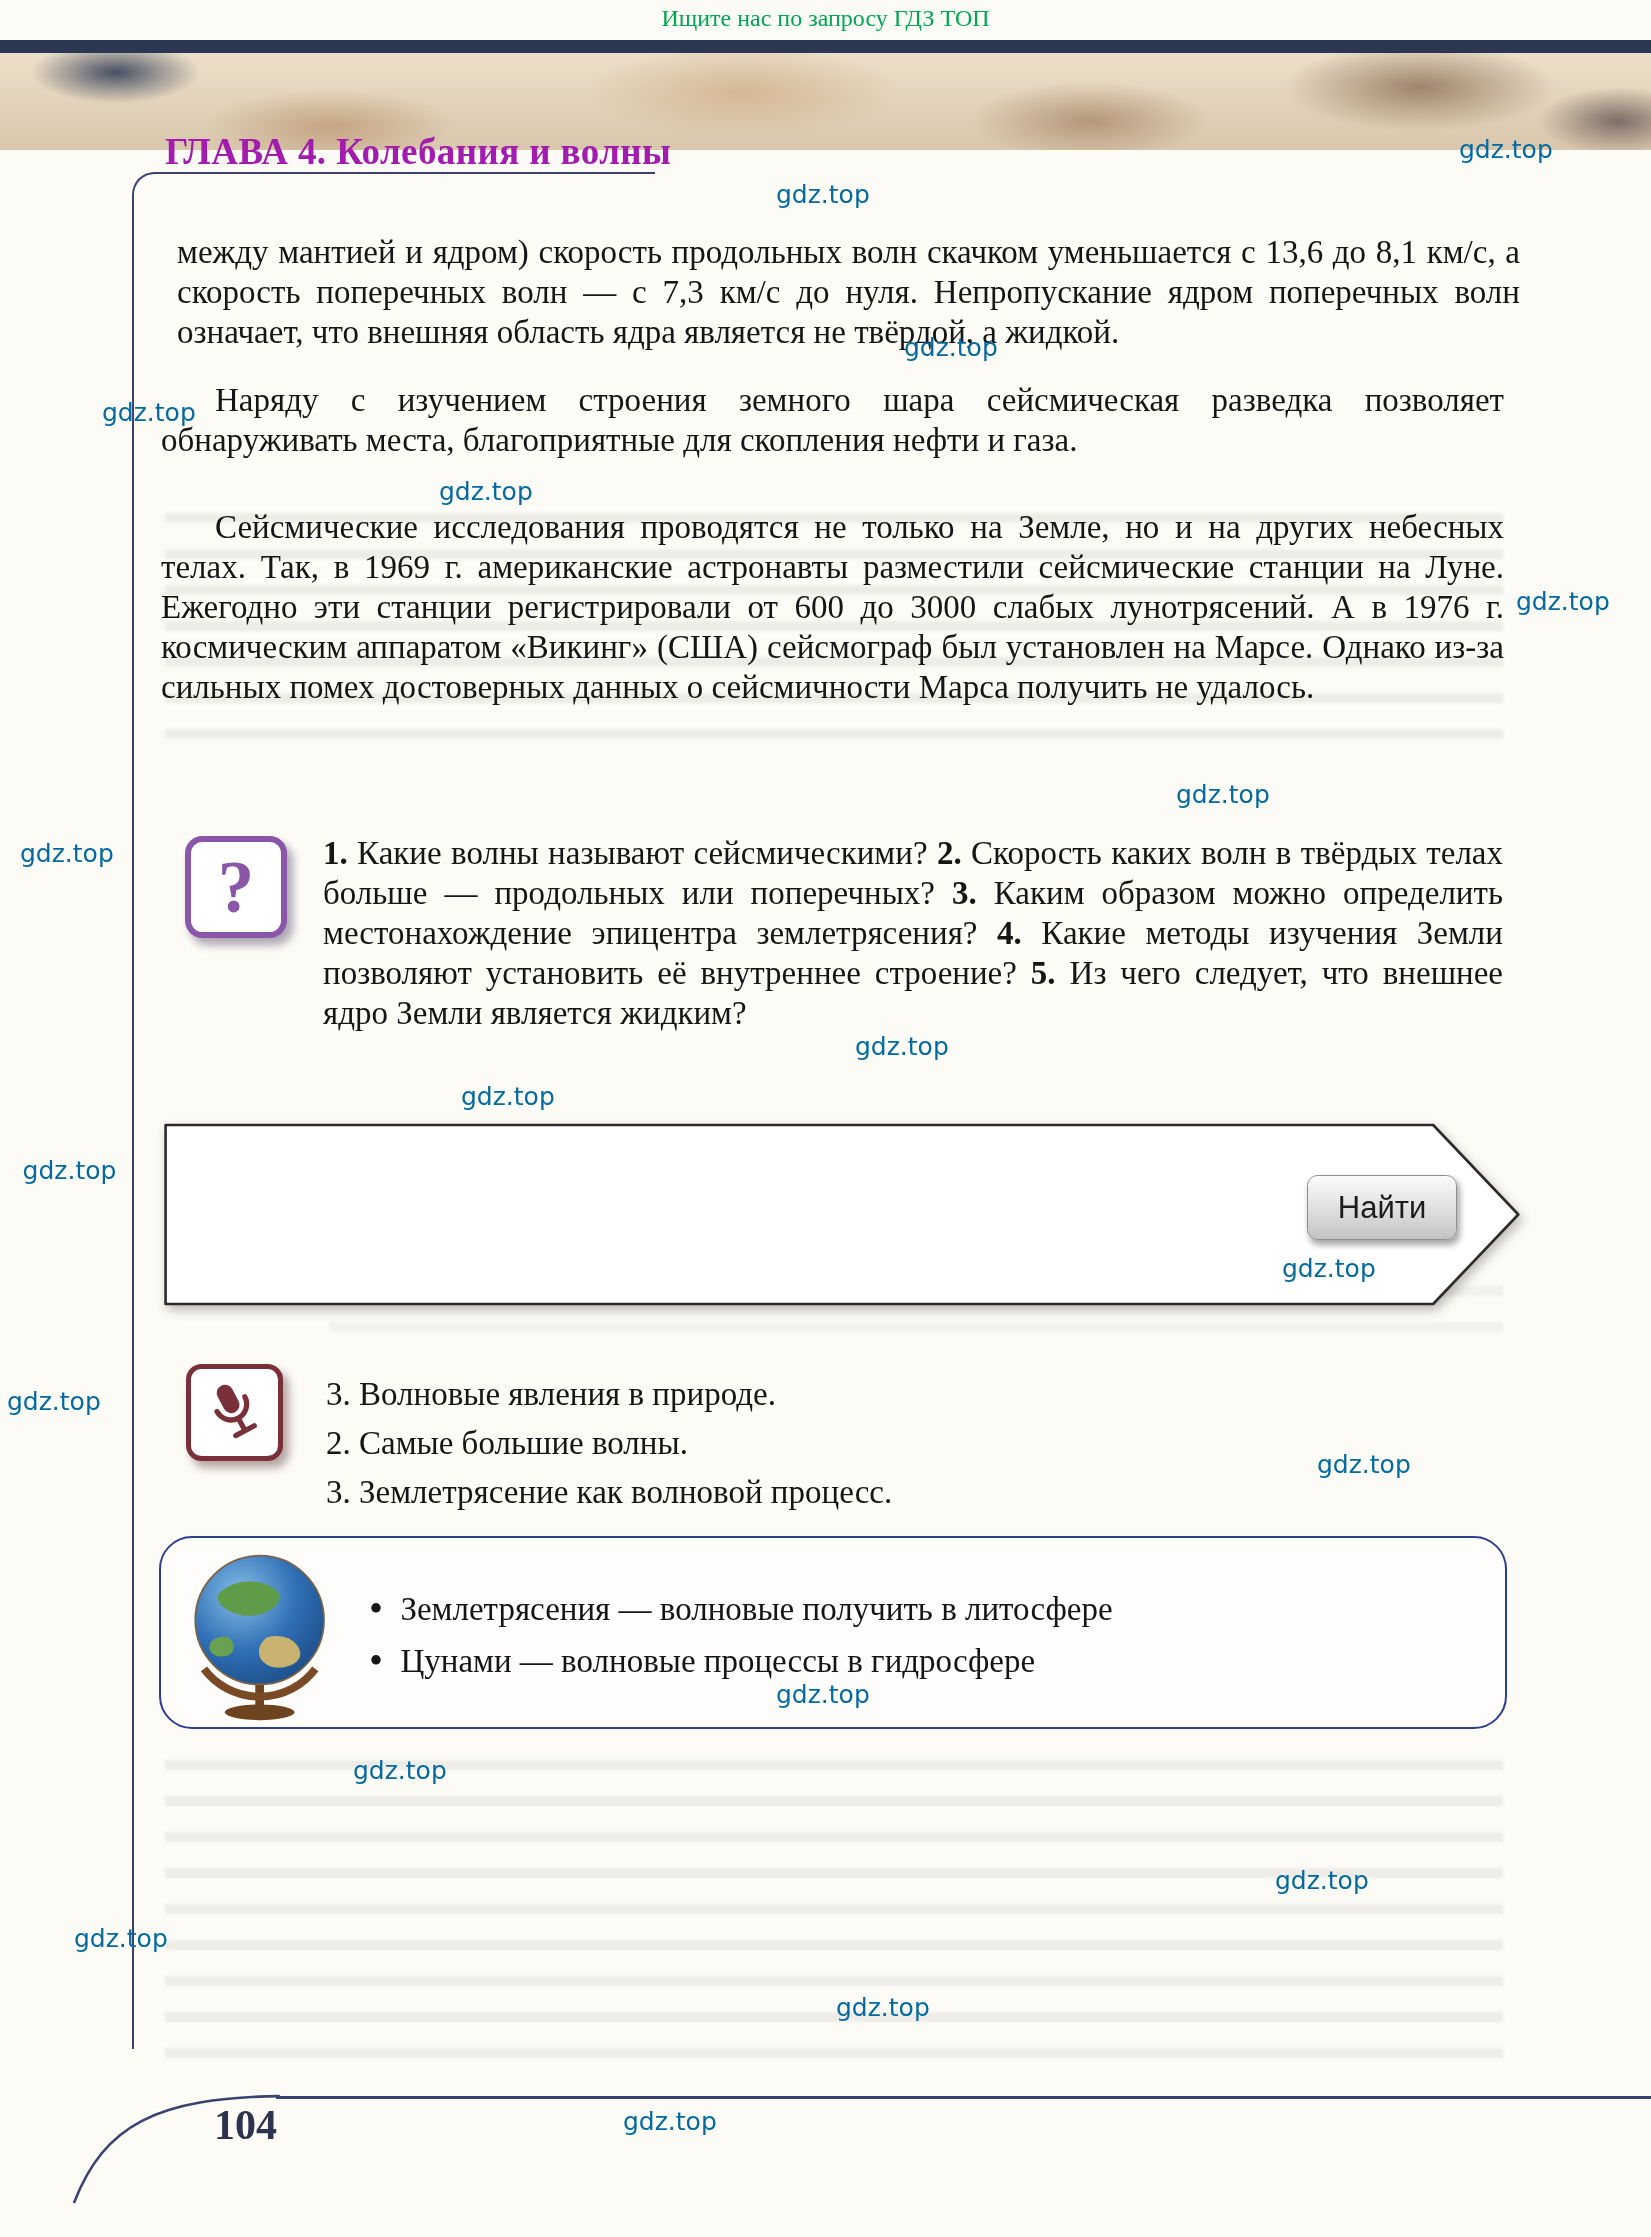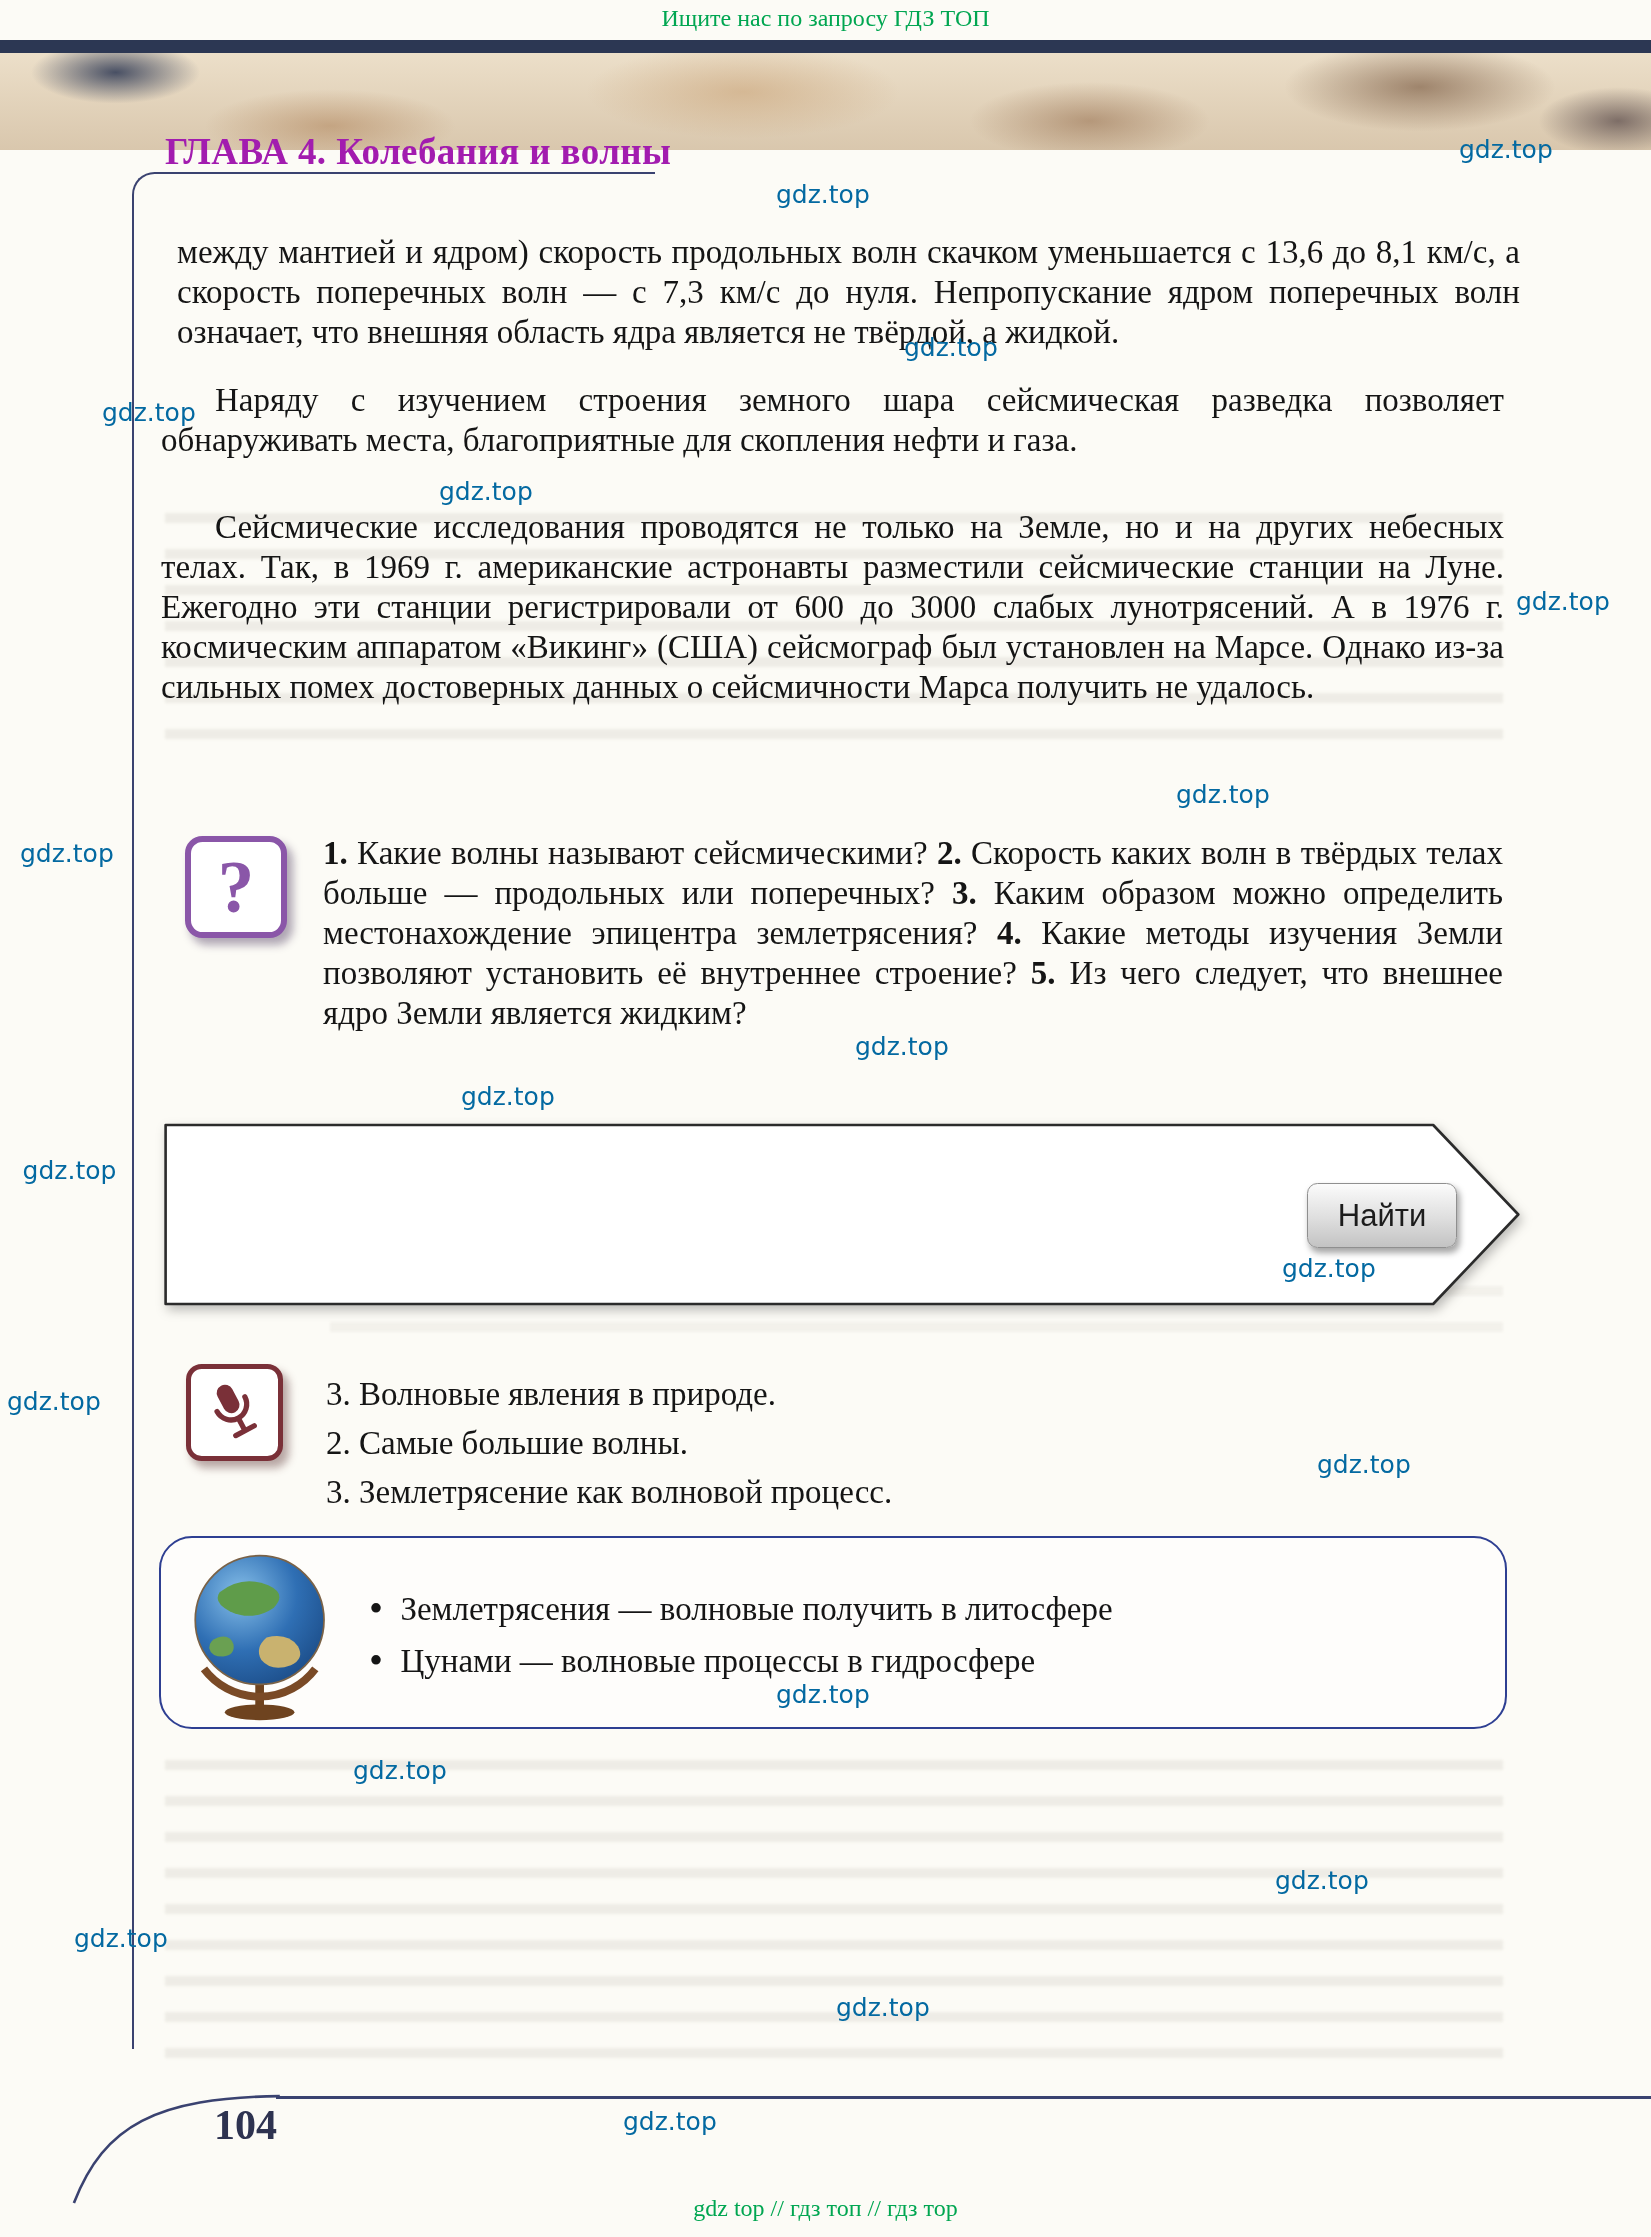--- a/index.html
+++ b/index.html
@@ -80,21 +80,21 @@
     border:1.7px solid #3c3c3c;background:#fff;padding:7px 15.6px;
     font-size:33px;line-height:42px;
   }
   .find-btn{
     position:absolute;left:1307px;top:1175px;width:148px;height:63px;
     background:linear-gradient(#fbfbfb,#dedede 55%,#c3c3c3);
     border:1.7px solid #8f8f8f;border-radius:10.4px;
     box-shadow:2.6px 4.3px 6px rgba(0,0,0,.35);
     display:flex;align-items:center;justify-content:center;
     font-family:"Liberation Sans","DejaVu Sans",sans-serif;
-    font-size:31px;color:#1c1c1c;cursor:pointer;margin-top:8px;
+    font-size:31px;color:#1c1c1c;cursor:pointer;
   }
   
   .mic-box{
     position:absolute;left:186px;top:1364px;width:87px;height:87px;
     border:5.2px solid #7a3038;border-radius:15.6px;background:#fff;
     box-shadow:5.2px 7px 8.7px rgba(80,40,40,.40);
     display:flex;align-items:center;justify-content:center;
   }
   .audio-list{position:absolute;left:326px;top:1370px;font-size:33px;}
   .audio-list .item{height:49px;line-height:49px;}
@@ -208,16 +208,15 @@
   <span class="wm" style="left:1282px;top:1254px;">gdz.top</span>
   <span class="wm" style="left:7px;top:1387px;">gdz.top</span>
   <span class="wm" style="left:1317px;top:1450px;">gdz.top</span>
   <span class="wm" style="left:776px;top:1680px;">gdz.top</span>
   <span class="wm" style="left:353px;top:1756px;">gdz.top</span>
   <span class="wm" style="left:1275px;top:1866px;">gdz.top</span>
   <span class="wm" style="left:74px;top:1924px;">gdz.top</span>
   <span class="wm" style="left:836px;top:1993px;">gdz.top</span>
   <span class="wm" style="left:623px;top:2107px;">gdz.top</span>
 
-  <div class="promo bottom">gdz top  //  гдз топ  //  гдз тор</div>
 
 </div>
 
 
 </body></html>

